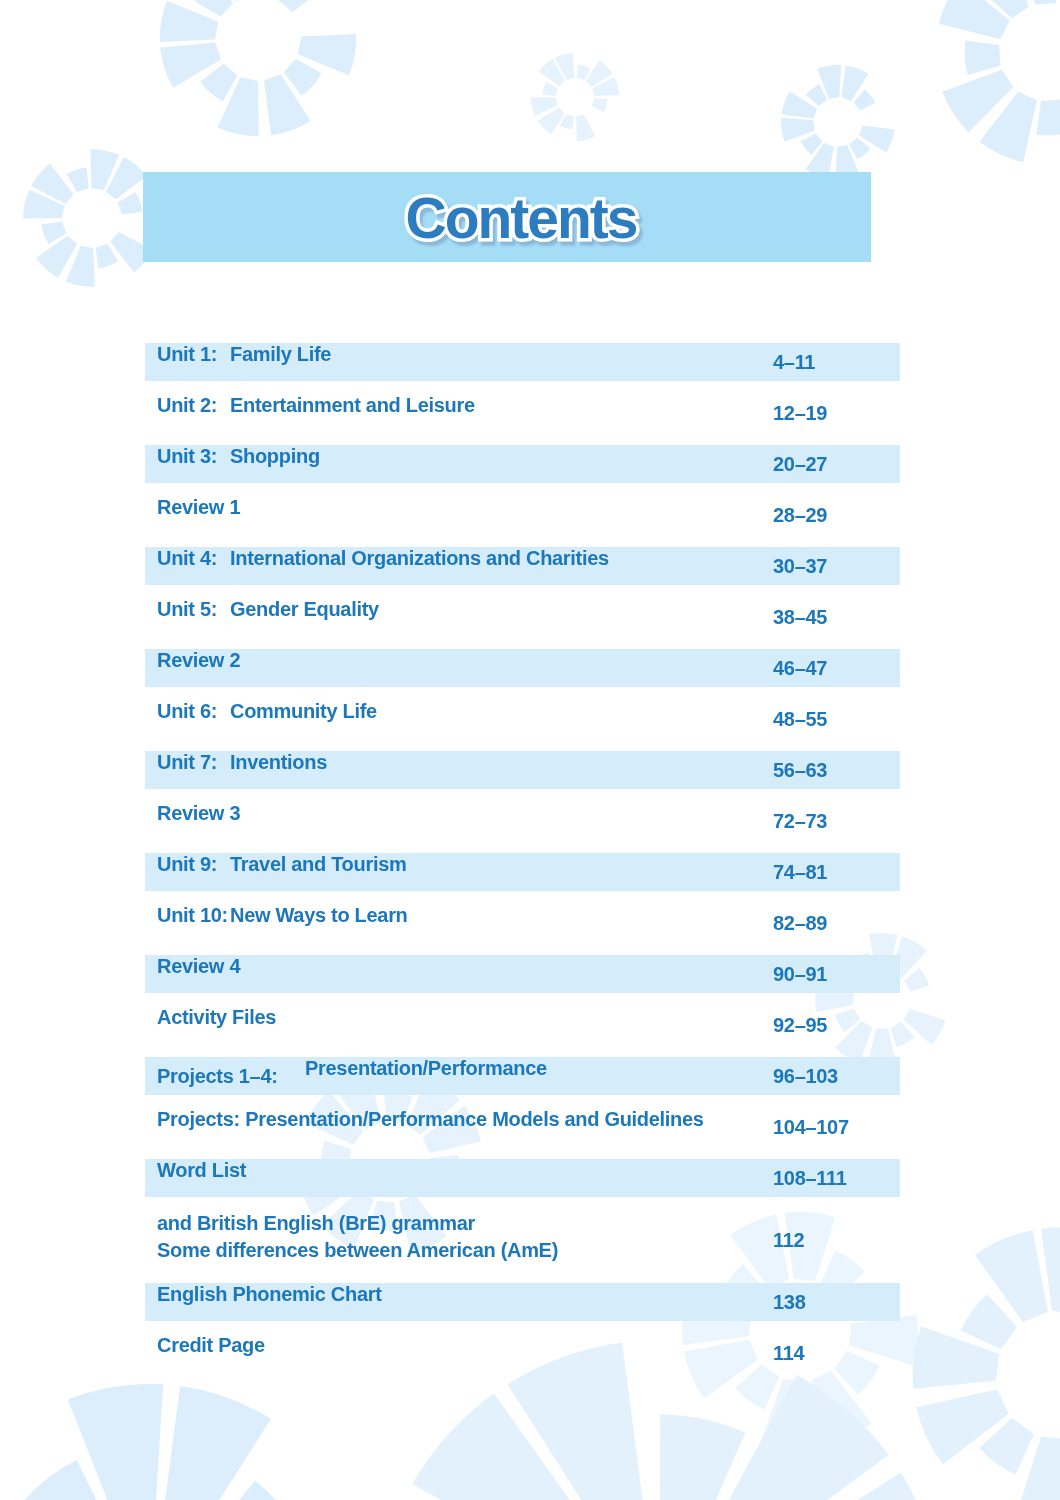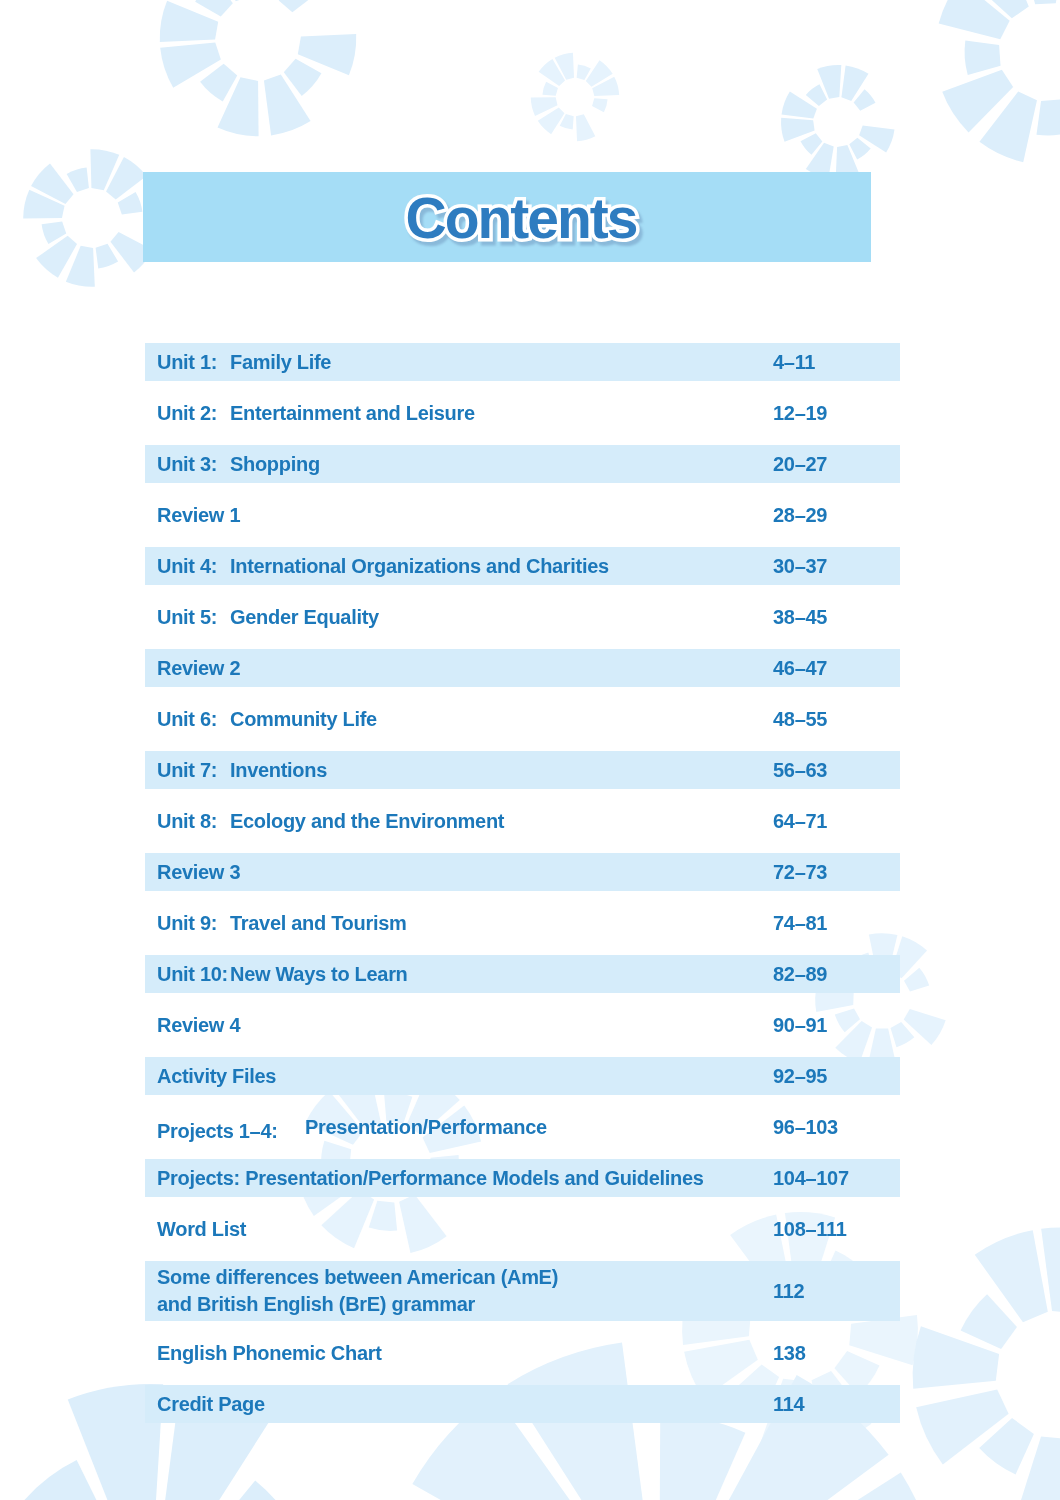--- a/index.html
+++ b/index.html
@@ -15,21 +15,21 @@
     position:absolute;left:143px;top:172px;width:728px;height:90px;
     background:#a5ddf6;z-index:2;
   }
   .banner svg{display:block;}
   
   .toc{
     position:absolute;left:145px;top:343px;width:755px;z-index:2;
   }
   .row{
     position:relative;height:38px;margin-bottom:13px;
-    display:flex;align-items:center;
+    display:flex;
     padding-left:12px;box-sizing:border-box;
     color:#1c78ba;font-weight:bold;font-size:20px;letter-spacing:-0.3px;
   }
   .row:nth-child(odd){background:#d5ecfa;}
   .prefix{display:inline-block;min-width:73px;white-space:nowrap;}
   .row.wide-prefix .prefix{min-width:148px;margin-top:8px;}
   .title{white-space:nowrap;}
   .pages{
     position:absolute;left:628px;top:50%;transform:translateY(-50%);
     white-space:nowrap;
@@ -123,25 +123,20 @@
     <span class="title">Community Life</span>
     <span class="pages">48–55</span>
   </div>
 
   <div class="row">
     <span class="prefix">Unit 7:</span>
     <span class="title">Inventions</span>
     <span class="pages">56–63</span>
   </div>
 
-  <div class="row">
-    <span class="prefix">Unit 8:</span>
-    <span class="title">Ecology and the Environment</span>
-    <span class="pages">64–71</span>
-  </div>
 
   <div class="row">
     <span class="title">Review 3</span>
     <span class="pages">72–73</span>
   </div>
 
   <div class="row">
     <span class="prefix">Unit 9:</span>
     <span class="title">Travel and Tourism</span>
     <span class="pages">74–81</span>
@@ -174,22 +169,22 @@
     <span class="pages">104–107</span>
   </div>
 
   <div class="row">
     <span class="title">Word List</span>
     <span class="pages">108–111</span>
   </div>
 
   <div class="row tall">
     <span class="title">
+      <span>and British English (BrE) grammar</span>
       <span>Some differences between American (AmE)</span>
-      <span>and British English (BrE) grammar</span>
     </span>
     <span class="pages">112</span>
   </div>
 
   <div class="row">
     <span class="title">English Phonemic Chart</span>
     <span class="pages">138</span>
   </div>
 
   <div class="row">

